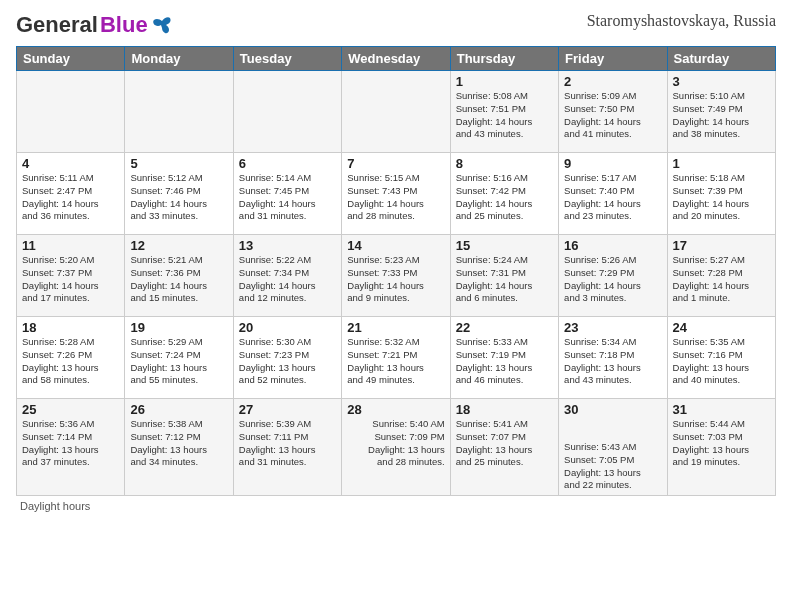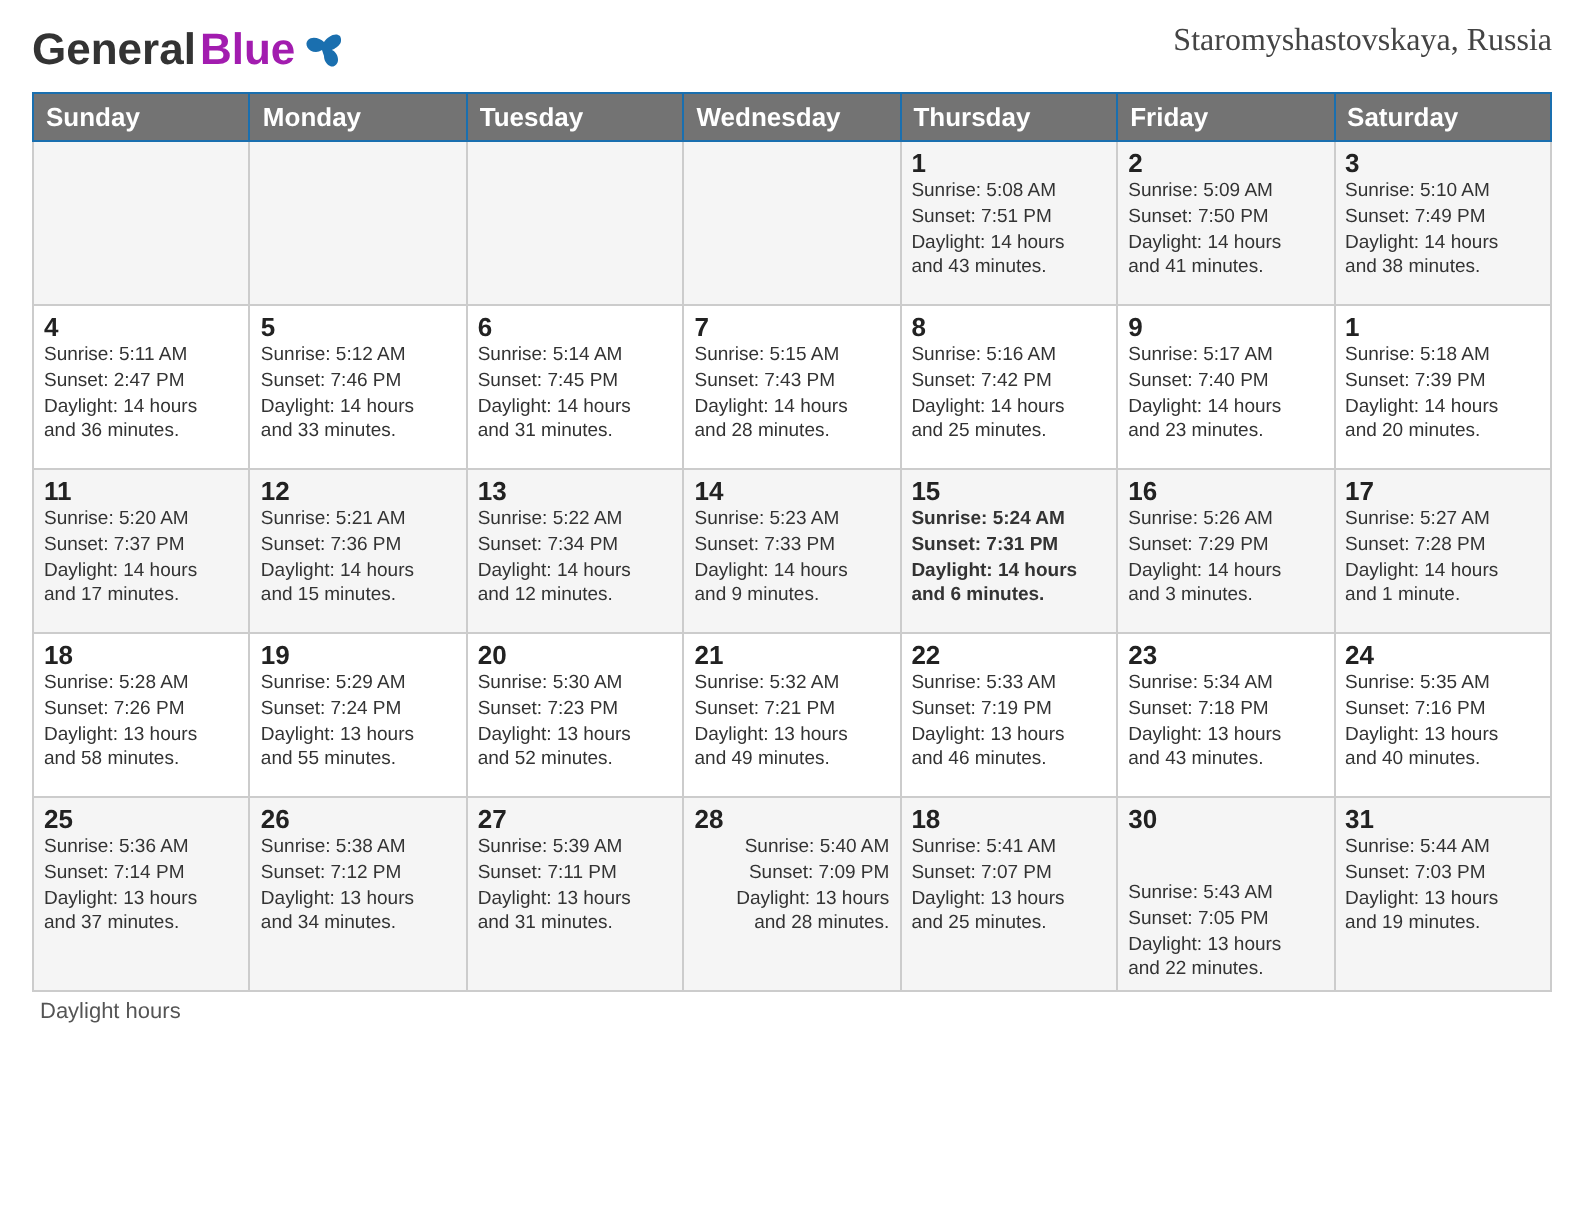--- a/index.html
+++ b/index.html
@@ -233,21 +233,21 @@
           </td>
           <td>
             <span class="day-number">14</span>
             <div class="day-info" style="white-space: pre-line;">Sunrise: 5:23 AM
 Sunset: 7:33 PM
 Daylight: 14 hours
 and 9 minutes.</div>
           </td>
           <td>
             <span class="day-number">15</span>
-            <div class="day-info" style="white-space: pre-line; font-weight: bold;">Sunrise: 5:24 AM
+            <div class="day-info" style="white-space: pre-line;">Sunrise: 5:24 AM
 Sunset: 7:31 PM
 Daylight: 14 hours
 and 6 minutes.</div>
           </td>
           <td>
             <span class="day-number">16</span>
             <div class="day-info" style="white-space: pre-line;">Sunrise: 5:26 AM
 Sunset: 7:29 PM
 Daylight: 14 hours
 and 3 minutes.</div>

